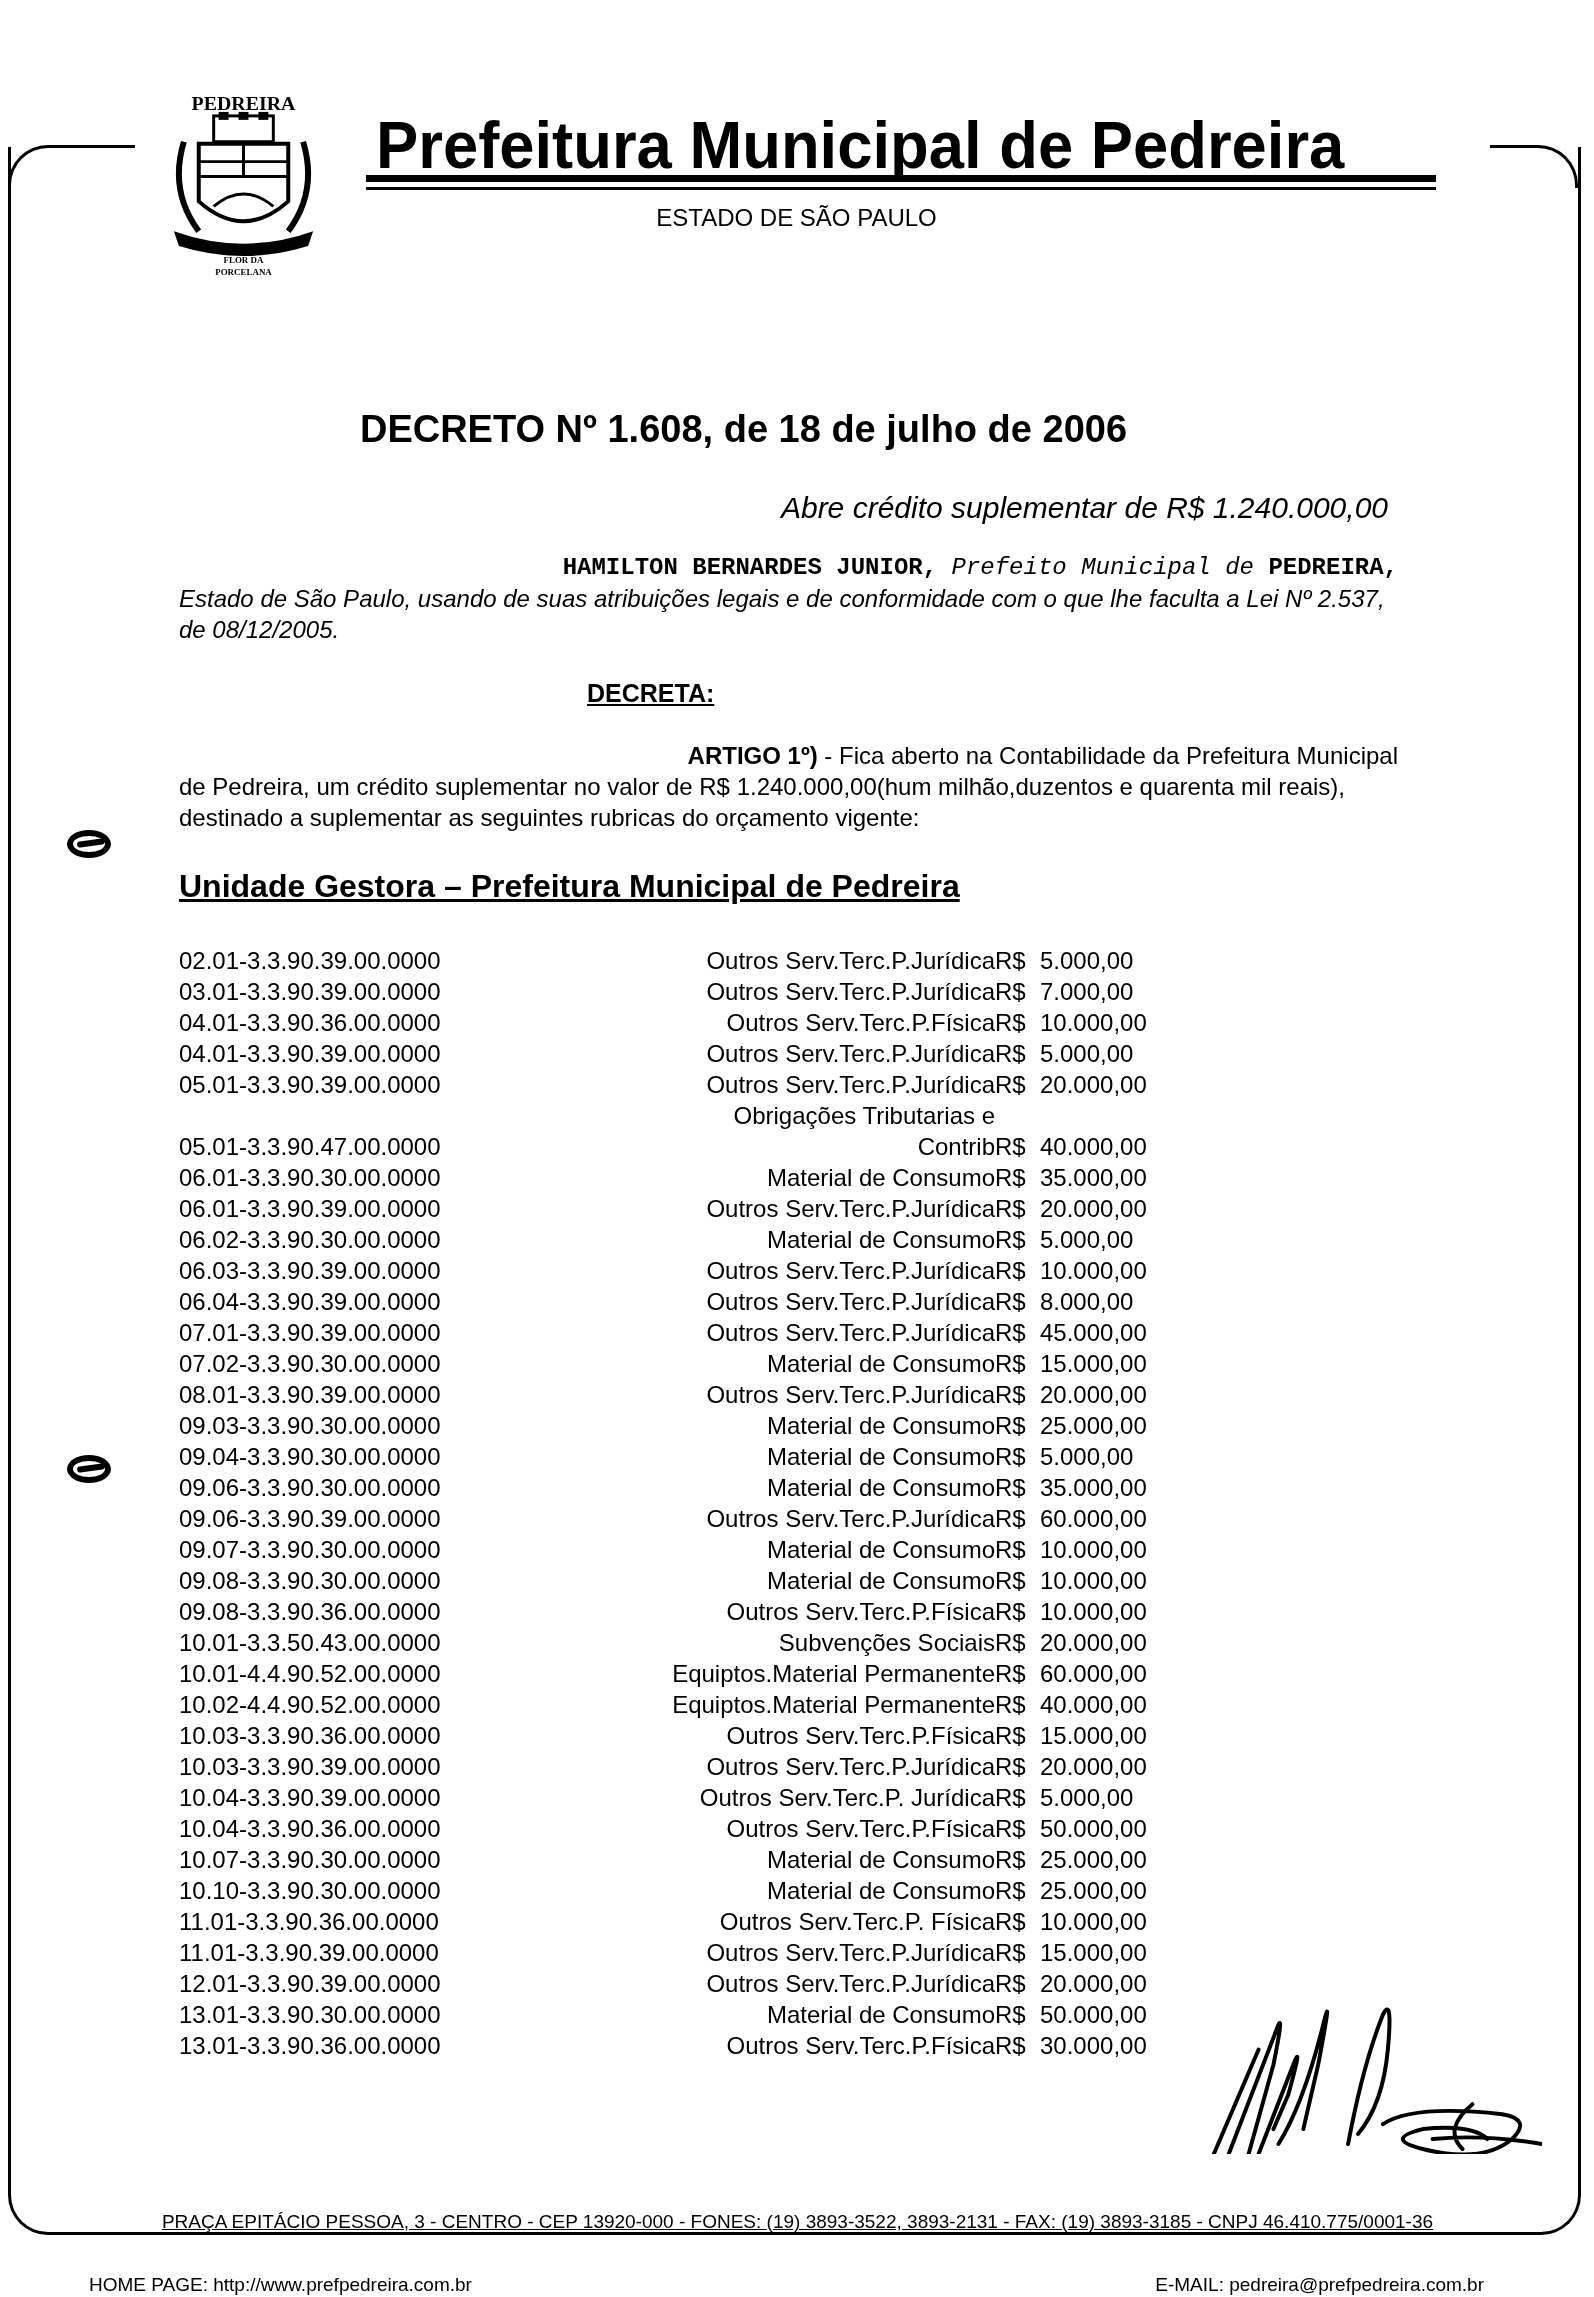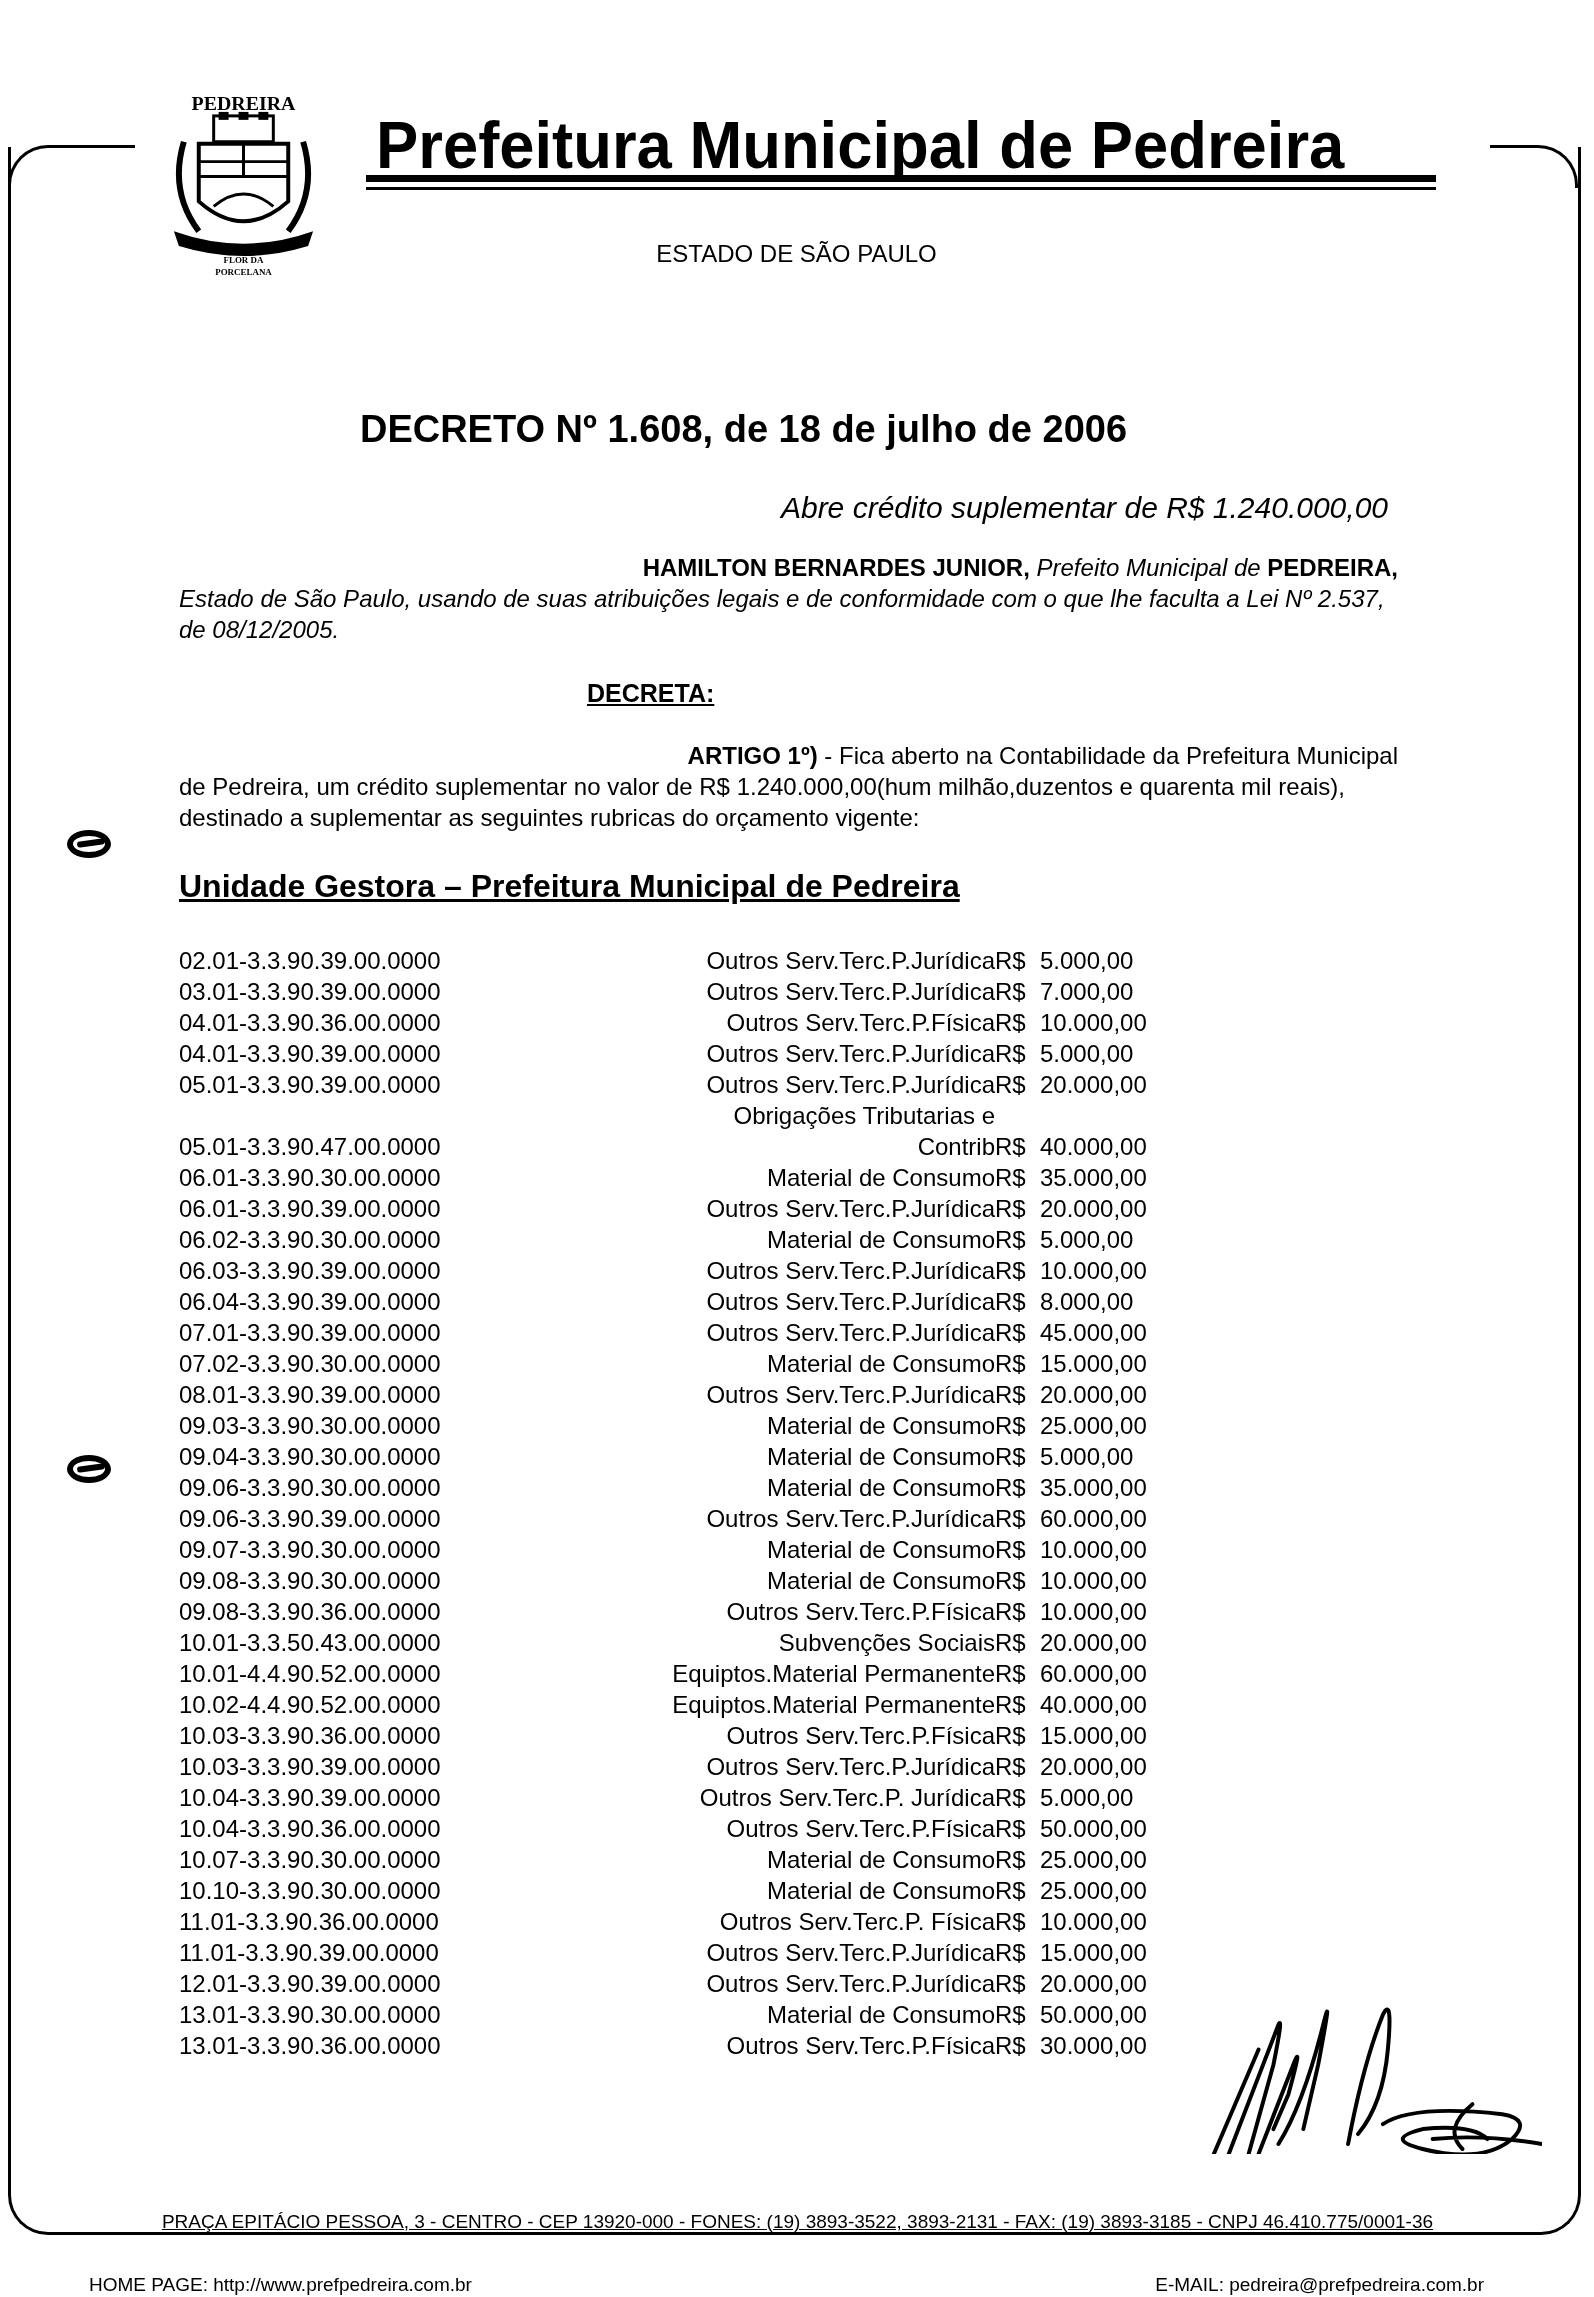--- a/index.html
+++ b/index.html
@@ -16,26 +16,26 @@
   .frame-top-right { position: absolute; right: 17px; top: 145px; width: 85px; height: 40px;
     border-top: 3px solid #000; border-right: 3px solid #000; border-radius: 0 40px 0 0; }
   .frame-mask { position: absolute; left: 11px; top: 147px; width: 1564px; height: 42px; background: #fff; }
   .crest { position: absolute; left: 159px; top: 82px; width: 169px; height: 199px; }
   .title {
     position: absolute; left: 376px; top: 107px; font-size: 66px; font-weight: bold;
     letter-spacing: 0px; white-space: nowrap; transform: scaleX(0.96); transform-origin: left;
   }
   .title-rule1 { position: absolute; left: 366px; top: 175px; width: 1070px; height: 7px; background: #000; }
   .title-rule2 { position: absolute; left: 366px; top: 187px; width: 1070px; height: 3px; background: #000; }
-  .state { position: absolute; left: 0; width: 1593px; top: 204px; text-align: center; font-size: 24px; margin-top: 36px; }
+  .state { position: absolute; left: 0; width: 1593px; top: 204px; text-align: center; font-size: 24px; }
   .decree-title { position: absolute; left: 0; width: 1487px; top: 408px; text-align: center;
     font-size: 38px; font-weight: bold; }
   .ementa { position: absolute; right: 207px; top: 491px; font-size: 30px; font-style: italic; }
   .preamble { position: absolute; left: 179px; width: 1219px; top: 552px; font-size: 24px; line-height: 31px; }
-  .preamble .first { padding-left: 333px; }
+  .preamble .first { padding-left: 333px; font-family: Liberation Mono, monospace; }
   .b { font-weight: bold; font-style: normal; }
   .it { font-style: italic; }
   .decreta { position: absolute; left: 587px; top: 679px; font-size: 25px; font-weight: bold;
     text-decoration: underline; }
   .artigo { position: absolute; left: 179px; width: 1219px; top: 740px; font-size: 24px; line-height: 31px; }
   .artigo .first { padding-left: 403px; }
   .unidade { position: absolute; left: 179px; top: 868px; font-size: 32px; font-weight: bold;
     text-decoration: underline; }
   table.rubricas { position: absolute; left: 179px; top: 945px; border-collapse: collapse; font-size: 24px; }
   table.rubricas td { padding: 0; height: 31px; line-height: 31px; vertical-align: bottom; white-space: nowrap; }

